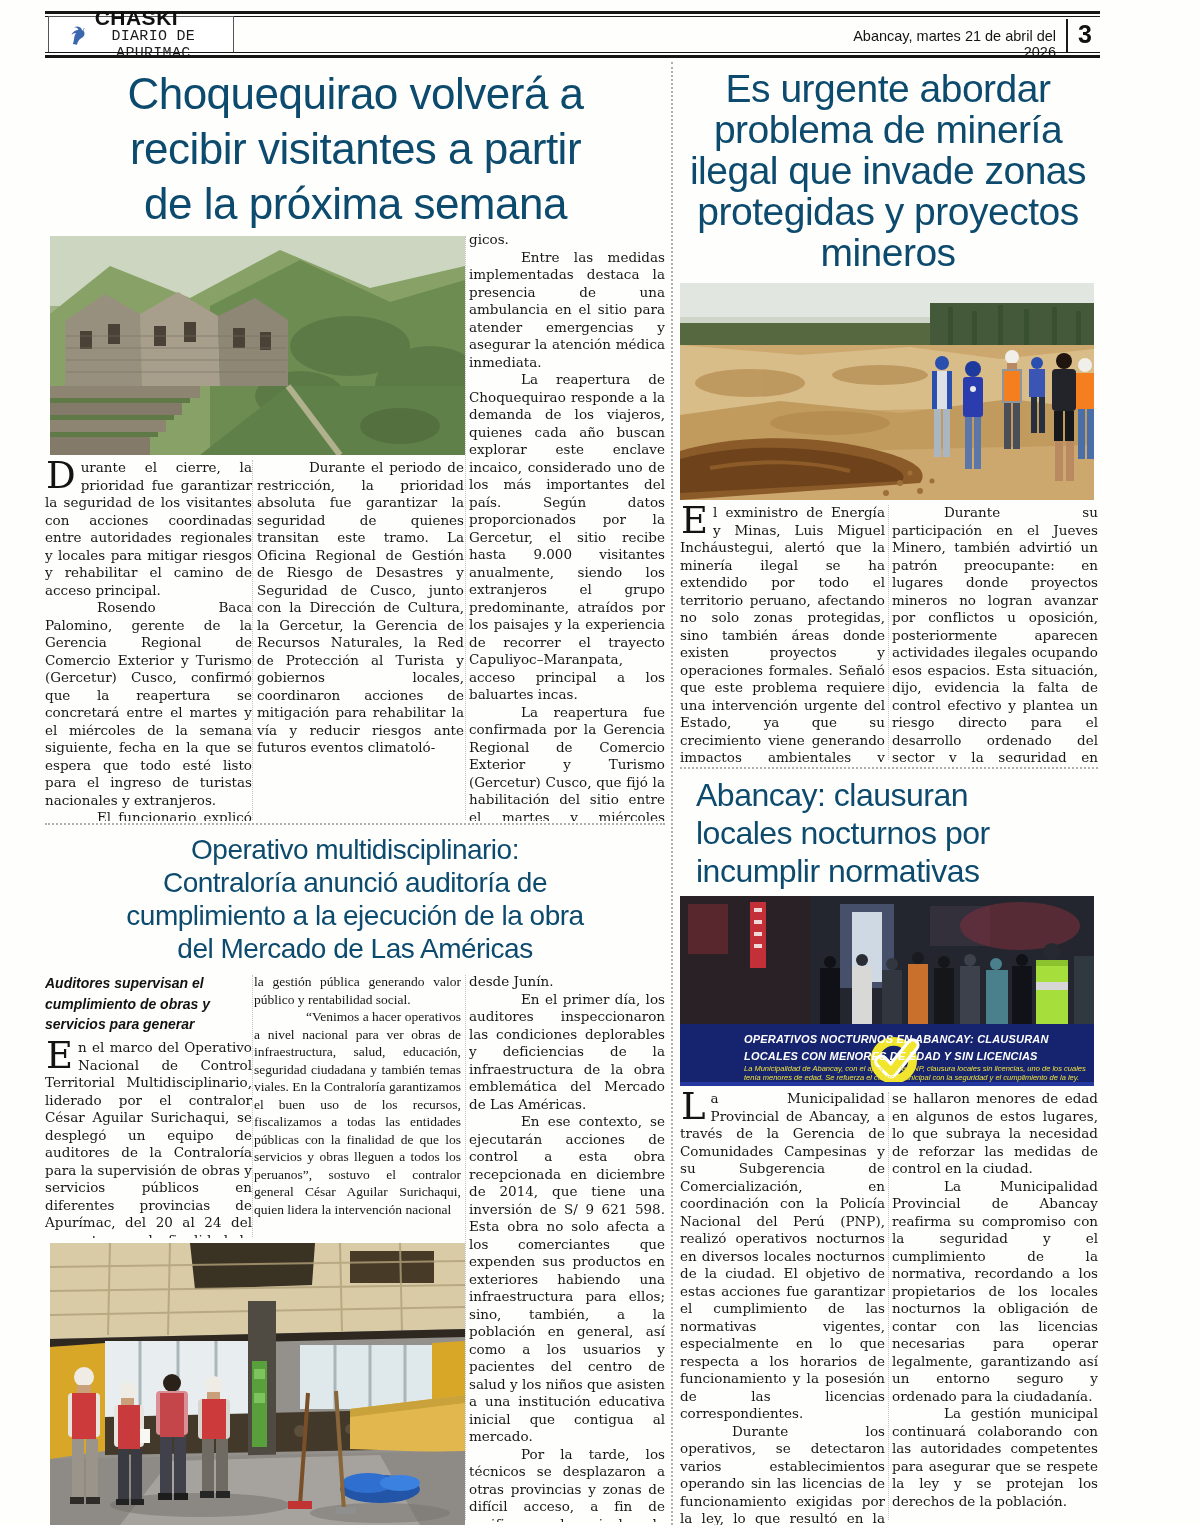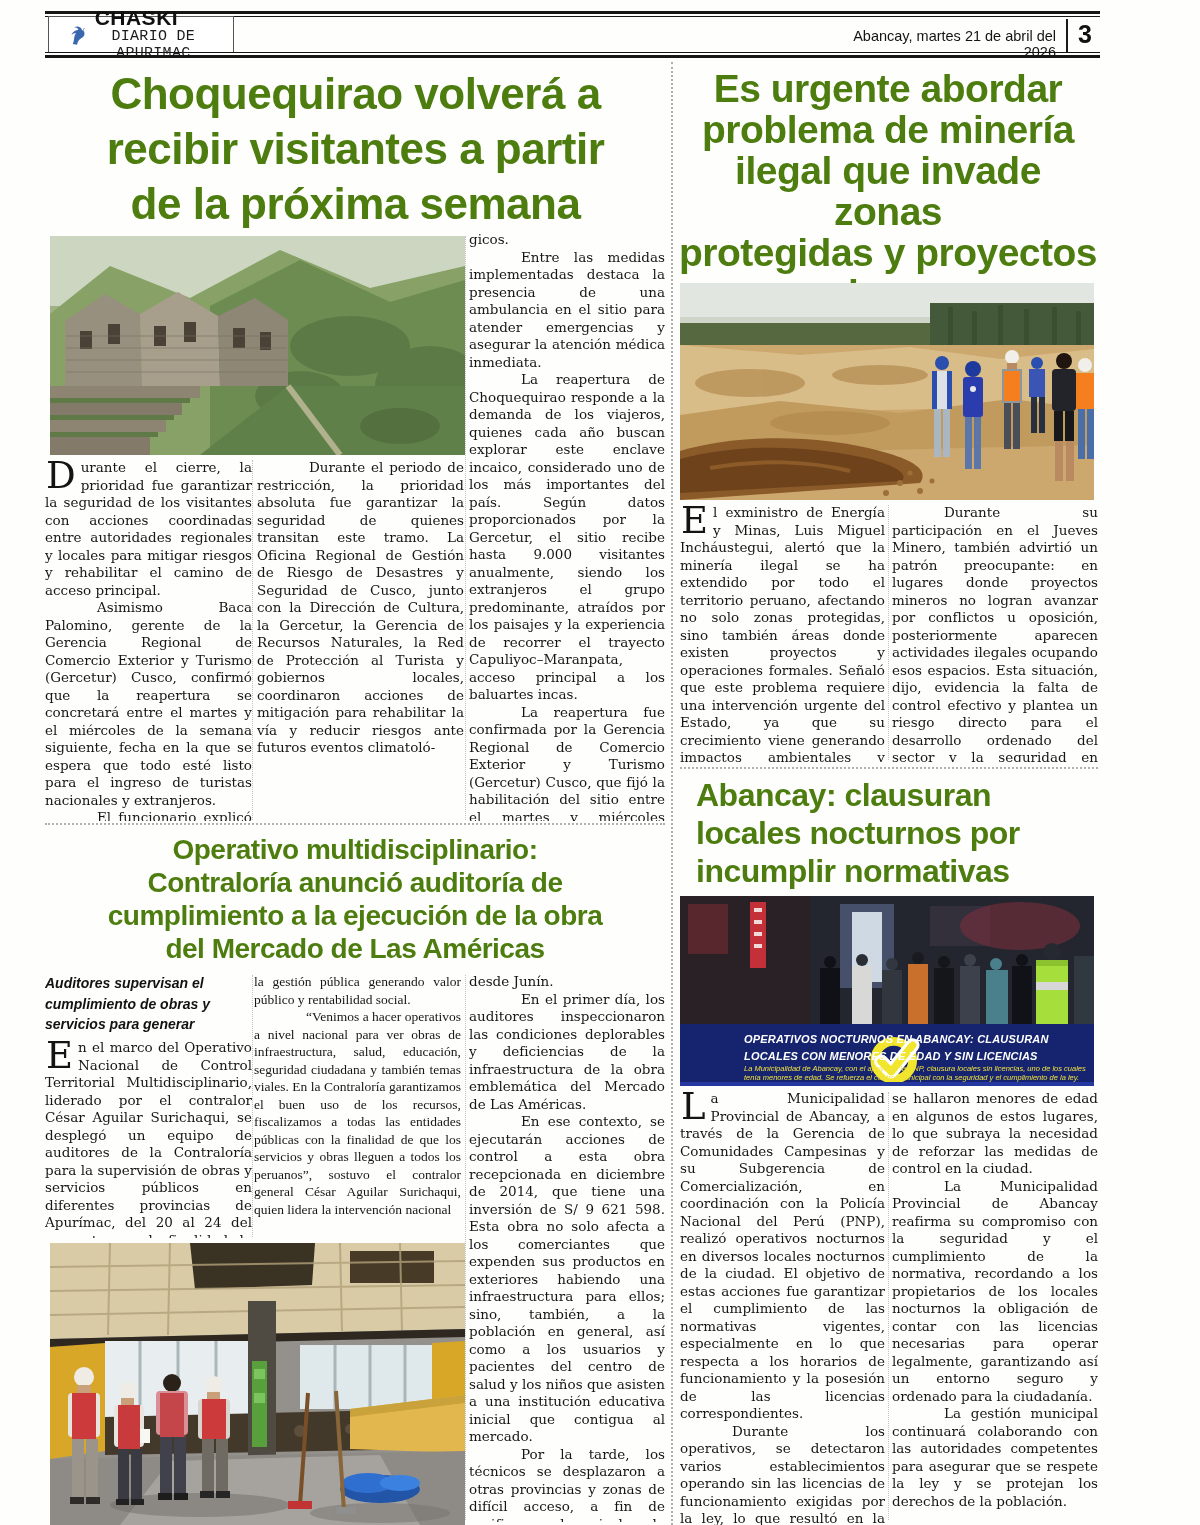--- a/index.html
+++ b/index.html
@@ -24,22 +24,22 @@
     font-family:"Liberation Sans", sans-serif; font-size:14.5px; color:#141414; }
   .pagebar { position:absolute; left:1066px; top:19px; width:2px; height:33px; background:#1a1a1a; }
   .pagenum { position:absolute; left:1070px; top:20px; width:30px; text-align:center;
     font-family:"Liberation Sans", sans-serif; font-weight:bold; font-size:25px; color:#111; }
   
   .vdot { position:absolute; width:0; border-left:2px dotted #aeaeae; }
   .vdot.main { left:671px; top:62px; height:1463px; }
   .vdot.thin { border-left:1px dotted #c2c2c2; }
   .hdot { position:absolute; height:0; border-top:2px dotted #aeaeae; }
   
-  .h { position:absolute; font-family:"Liberation Sans", sans-serif; font-weight:bold;
-    color:#4d7c0f; text-align:center; white-space:pre-line; letter-spacing:-0.5px; }
+  .h { position:absolute; font-family:"Liberation Sans", sans-serif; font-weight:normal;
+    color:#0c4a6e; text-align:center; white-space:pre-line; letter-spacing:-0.5px; }
   .h1 { left:48px;  top:66px;  width:615px; font-size:44px; line-height:55px; }
   .h2 { left:678px; top:68px;  width:420px; font-size:39px; line-height:41px; }
   .h3 { left:45px;  top:833px; width:620px; font-size:28px; line-height:33px; }
   .h4 { left:696px; top:776px; width:404px; font-size:32px; line-height:38px; text-align:left; }
   
   .col { position:absolute; font-size:13.5px; line-height:17.5px; text-align:justify; overflow:hidden; color:#161616; }
   .para.ind { text-indent:52px; }
   .dropcap { float:left; font-size:37px; line-height:30px; padding:2px 5px 0 1px; color:#141414; }
   .a1c1 { left:45px;  top:459px;  width:207px; height:362px; }
   .a1c2 { left:257px; top:459px;  width:207px; height:362px; }
@@ -148,21 +148,21 @@
       <rect x="0" y="196" width="108" height="5" fill="#5f7a47"></rect>
       <rect x="0" y="201" width="100" height="18" fill="#837a69"></rect>
       <polygon points="150,219 238,150 415,150 415,219" fill="#60804a"></polygon>
       <path d="M238,150 L290,219" stroke="#c6bd9e" stroke-width="6" fill="none" opacity="0.8"></path>
       <ellipse cx="350" cy="190" rx="40" ry="18" fill="#54703f"></ellipse>
     </svg>
   </figure>
 
   <div class="col a1c1">
     <p class="para first"><span class="dropcap">D</span><span>urante el cierre, la prioridad fue garantizar la seguridad de los visitantes con acciones coordinadas entre autoridades regionales y locales para mitigar riesgos y rehabilitar el camino de acceso principal.</span></p>
-    <p class="para ind">Asimismo Baca Palomino, gerente de la Gerencia Regional de Comercio Exterior y Turismo (Gercetur) Cusco, confirmó que la reapertura se concretará entre el martes y el miércoles de la semana siguiente, fecha en la que se espera que todo esté listo para el ingreso de turistas nacionales y extranjeros.</p>
+    <p class="para ind">Rosendo Baca Palomino, gerente de la Gerencia Regional de Comercio Exterior y Turismo (Gercetur) Cusco, confirmó que la reapertura se concretará entre el martes y el miércoles de la semana siguiente, fecha en la que se espera que todo esté listo para el ingreso de turistas nacionales y extranjeros.</p>
     <p class="para ind">El funcionario explicó que el retraso obedeció a la es-</p>
   </div>
   <div class="col a1c2">
     <p class="para ind">Durante el periodo de restricción, la prioridad absoluta fue garantizar la seguridad de quienes transitan este tramo. La Oficina Regional de Gestión de Riesgo de Desastres y Seguridad de Cusco, junto con la Dirección de Cultura, la Gercetur, la Gerencia de Recursos Naturales, la Red de Protección al Turista y gobiernos locales, coordinaron acciones de mitigación para rehabilitar la vía y reducir riesgos ante futuros eventos climatoló-</p>
   </div>
   <div class="col a1c3">
     <p class="para">gicos.</p>
     <p class="para ind">Entre las medidas implementadas destaca la presencia de una ambulancia en el sitio para atender emergencias y asegurar la atención médica inmediata.</p>
     <p class="para ind">La reapertura de Choquequirao responde a la demanda de los viajeros, quienes cada año buscan explorar este enclave incaico, considerado uno de los más importantes del país. Según datos proporcionados por la Gercetur, el sitio recibe hasta 9.000 visitantes anualmente, siendo los extranjeros el grupo predominante, atraídos por los paisajes y la experiencia de recorrer el trayecto Capuliyoc–Maranpata, acceso principal a los baluartes incas.</p>
     <p class="para ind">La reapertura fue confirmada por la Gerencia Regional de Comercio Exterior y Turismo (Gercetur) Cusco, que fijó la habilitación del sitio entre el martes y miércoles próximos, a la espera de la designación de nuevos responsables en la Dirección de Cultura de Cusco Fuente: Andina.</p>

